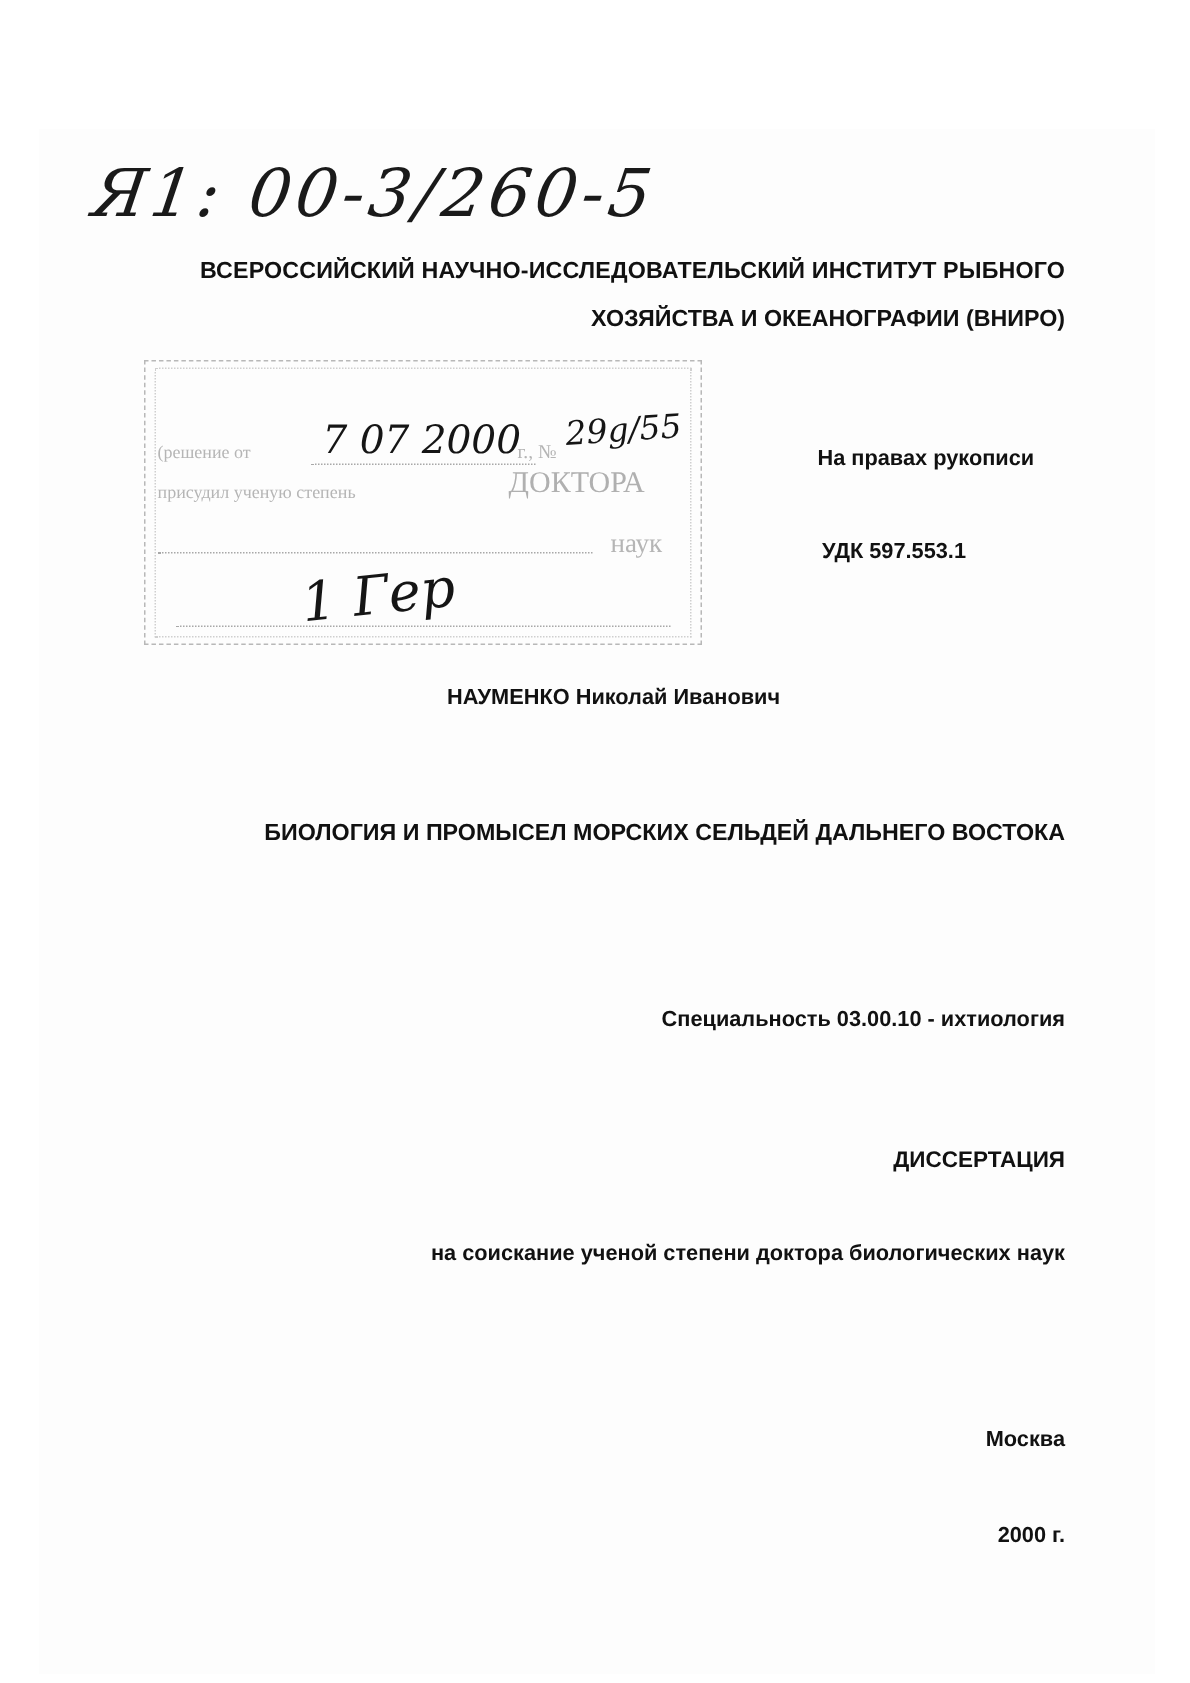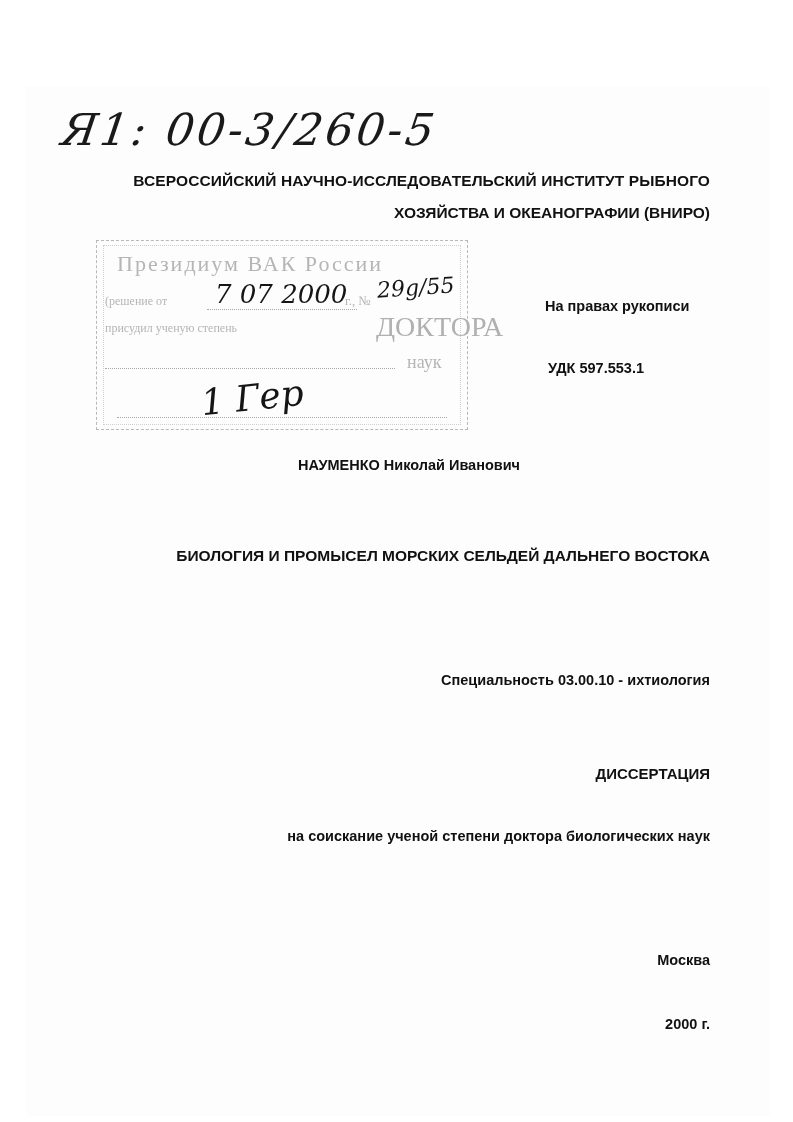--- a/index.html
+++ b/index.html
@@ -63,21 +63,21 @@
   .stamp-text {
     position: absolute;
     font-family: "Liberation Serif", serif;
     color: #b5b5b5;
     white-space: nowrap;
   }
   .stamp-line1 { left: 20px; top: 10px; font-size: 22px; letter-spacing: 2px; }
   .stamp-line2 { left: 8px; top: 53px; font-size: 12px; }
   .stamp-line2b { left: 248px; top: 52px; font-size: 13px; }
   .stamp-line3 { left: 8px; top: 80px; font-size: 12px; }
-  .stamp-line3b { left: 242px; top: 70px; font-size: 28px; color: #b0b0b0; margin-left: 37px; }
+  .stamp-line3b { left: 242px; top: 70px; font-size: 20px; color: #b0b0b0; }
   .stamp-line4 { left: 310px; top: 111px; font-size: 18px; }
   .stamp-line5 { left: 14px; top: 136px; font-size: 16px; letter-spacing: 0.5px; }
   .stamp-underline {
     position: absolute;
     height: 0;
     border-top: 1px dotted #a8a8a8;
   }
   .stamp-hand {
     position: absolute;
     font-family: "DejaVu Serif", serif;
@@ -106,21 +106,20 @@
 
 <div class="scan-area"></div>
 
 <div class="abs hand archive-code">Я1: 00-3/260-5</div>
 
 <div class="abs bold center institute-line1">ВСЕРОССИЙСКИЙ  НАУЧНО-ИССЛЕДОВАТЕЛЬСКИЙ ИНСТИТУТ РЫБНОГО</div>
 <div class="abs bold center institute-line2">ХОЗЯЙСТВА И ОКЕАНОГРАФИИ (ВНИРО)</div>
 
 <div class="stamp">
   <div class="stamp-inner"></div>
-  <div class="stamp-text stamp-line1">Президиум ВАК России</div>
   <div class="stamp-text stamp-line2">(решение от</div>
   <div class="stamp-text stamp-line2b">г., №</div>
   <div class="stamp-text stamp-line3">присудил ученую степень</div>
   <div class="stamp-text stamp-line3b">ДОКТОРА</div>
   <div class="stamp-text stamp-line4">наук</div>
 
   <div class="stamp-underline" style="left:110px; top:68px; width:150px;"></div>
   <div class="stamp-underline" style="left:8px; top:127px; width:290px;"></div>
   <div class="stamp-underline" style="left:20px; top:176px; width:330px;"></div>
 

